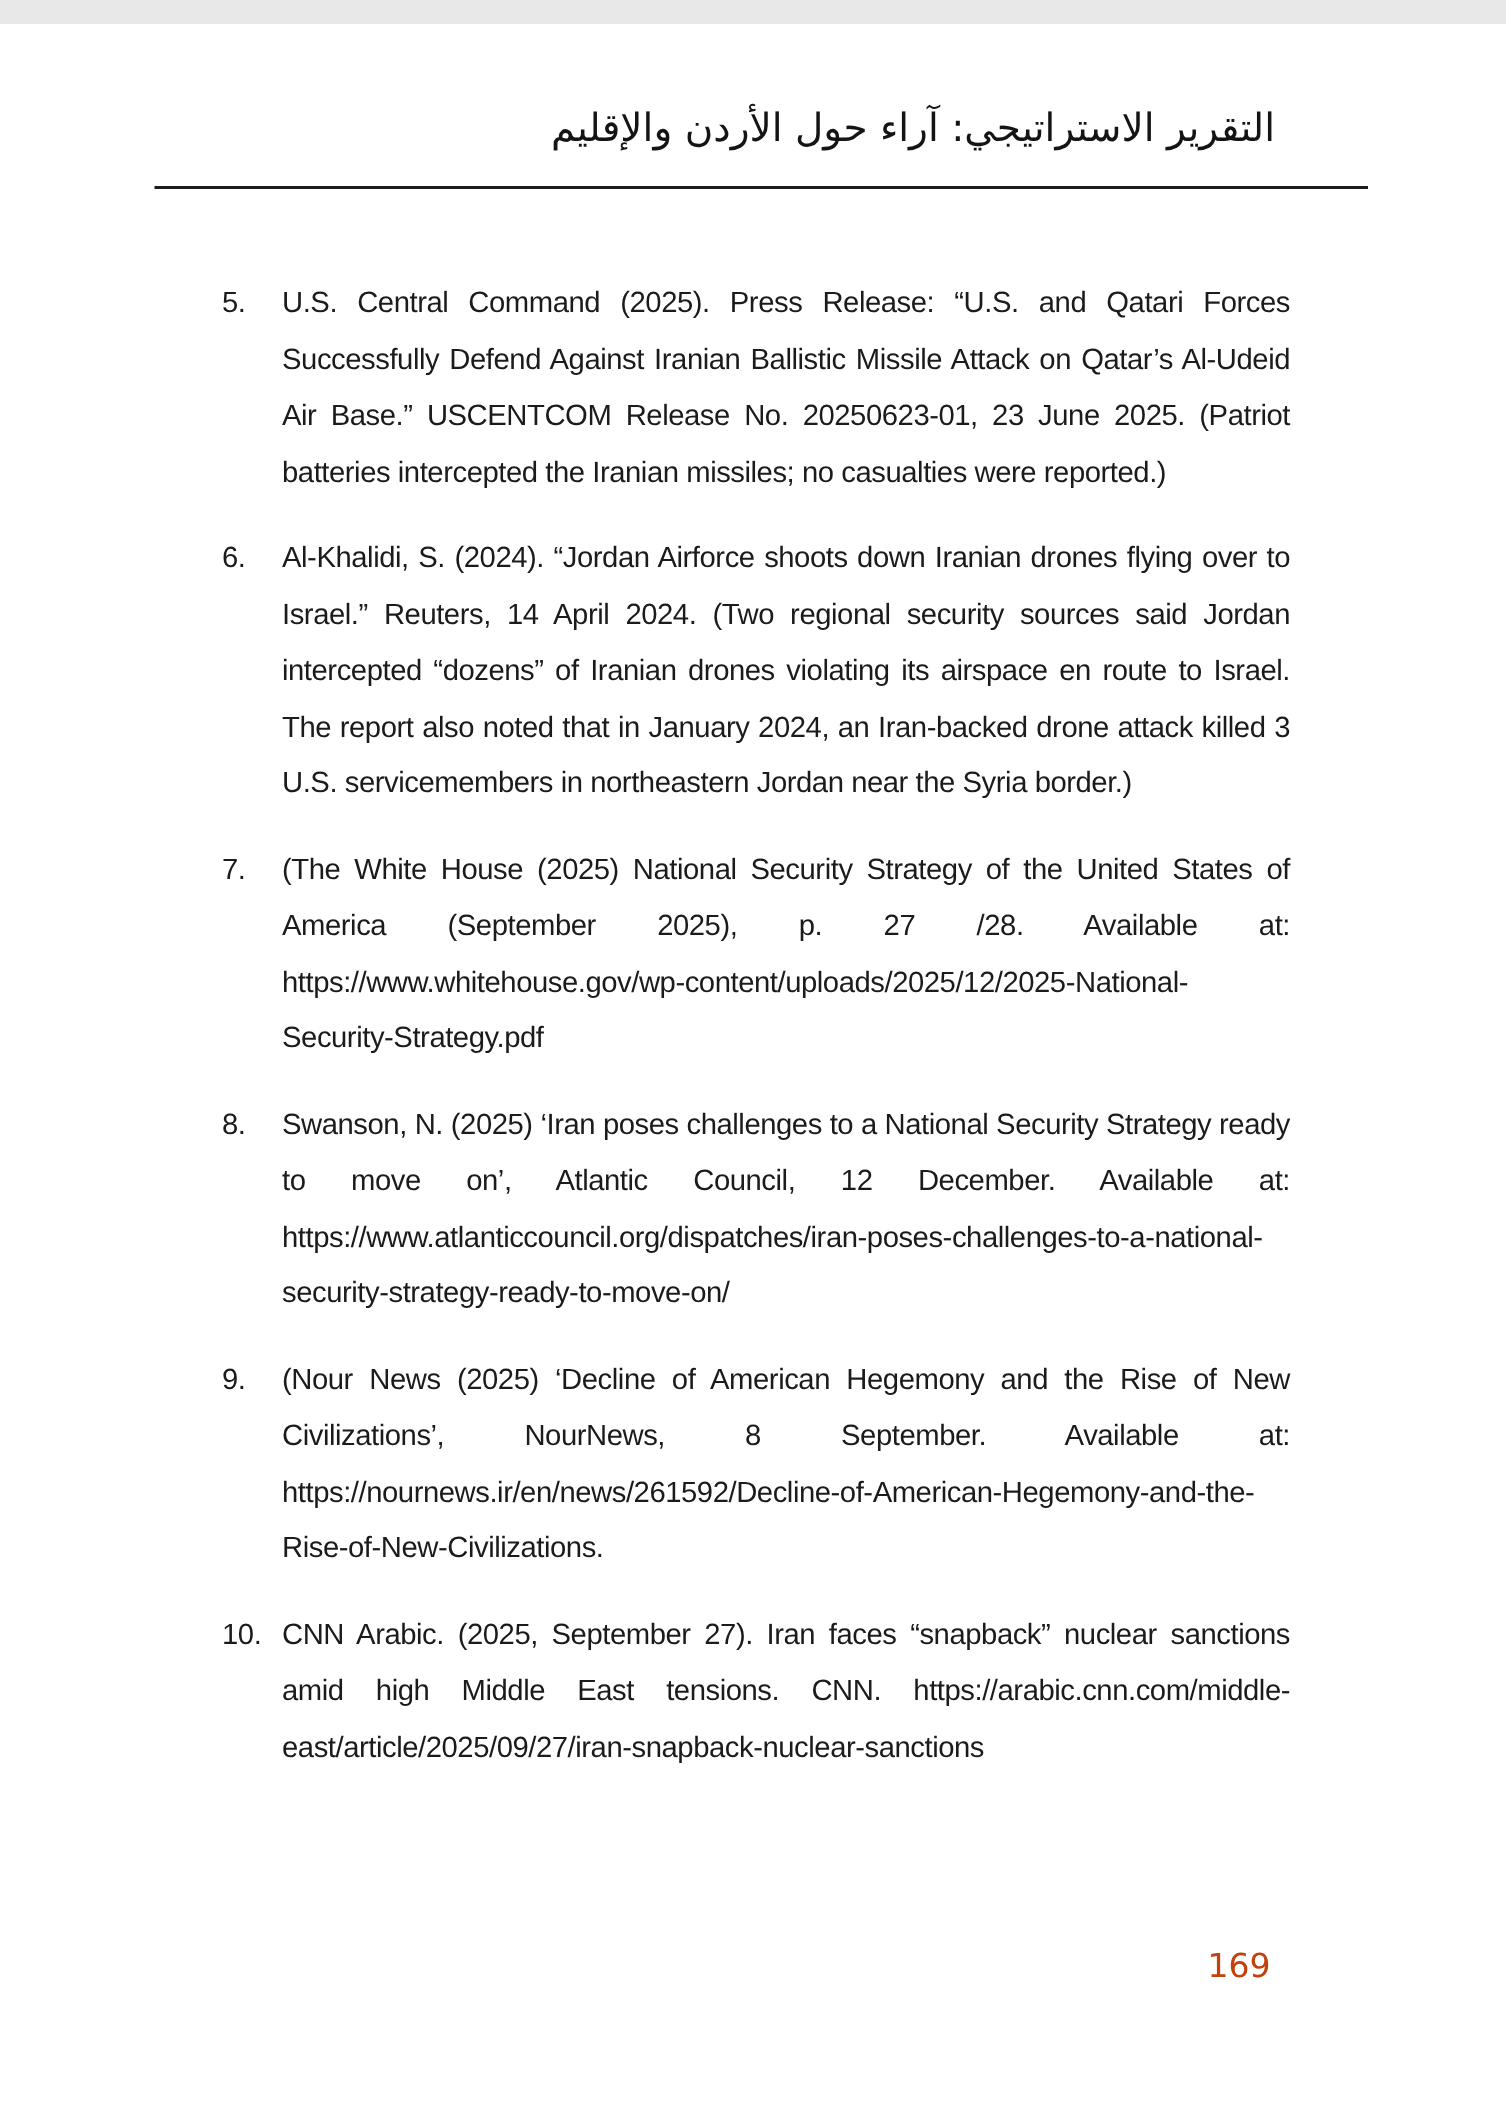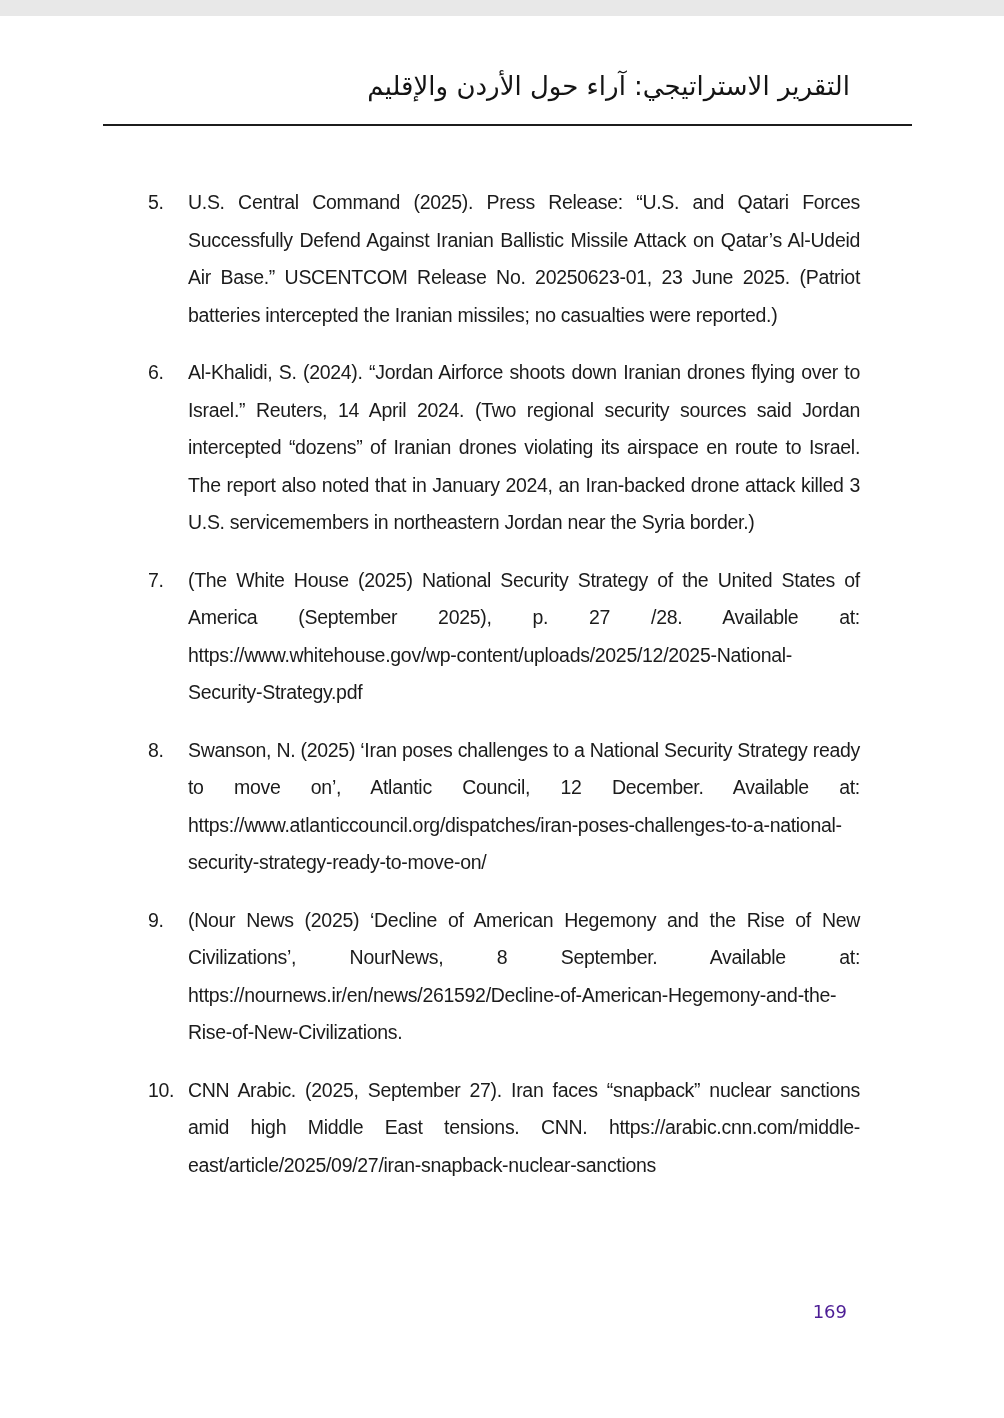--- a/index.html
+++ b/index.html
@@ -60,23 +60,23 @@
   .ref-text {
     flex: 1 1 auto;
     text-align: justify;
     overflow-wrap: anywhere;
   }
   .page-number {
     position: absolute;
     top: 1283px;
     right: 157px;
     font-family: "DejaVu Sans", sans-serif;
-    font-size: 18px;
+    font-size: 22px;
     line-height: 26px;
-    color: #4c1d95;
+    color: #c2410c;
   }
 </style>
 </head>
 <body>
 
 <div class="page">
 
   <div class="arabic-header">التقرير الاستراتيجي: آراء حول الأردن والإقليم</div>
 
   <hr class="header-rule">

